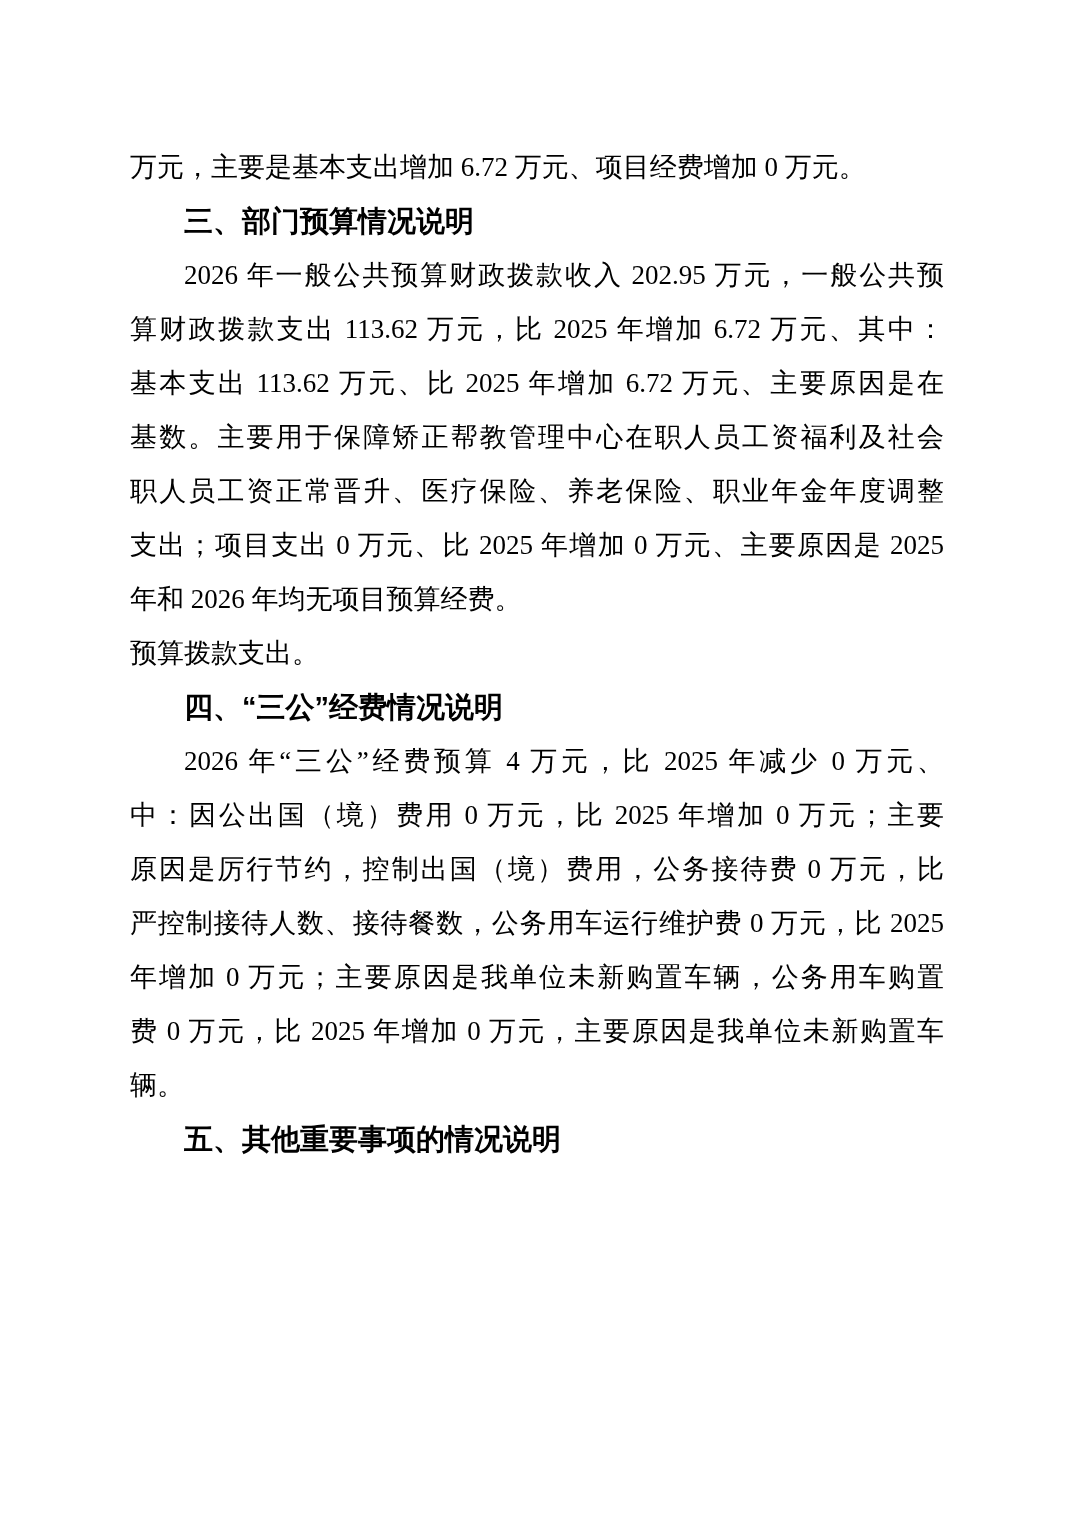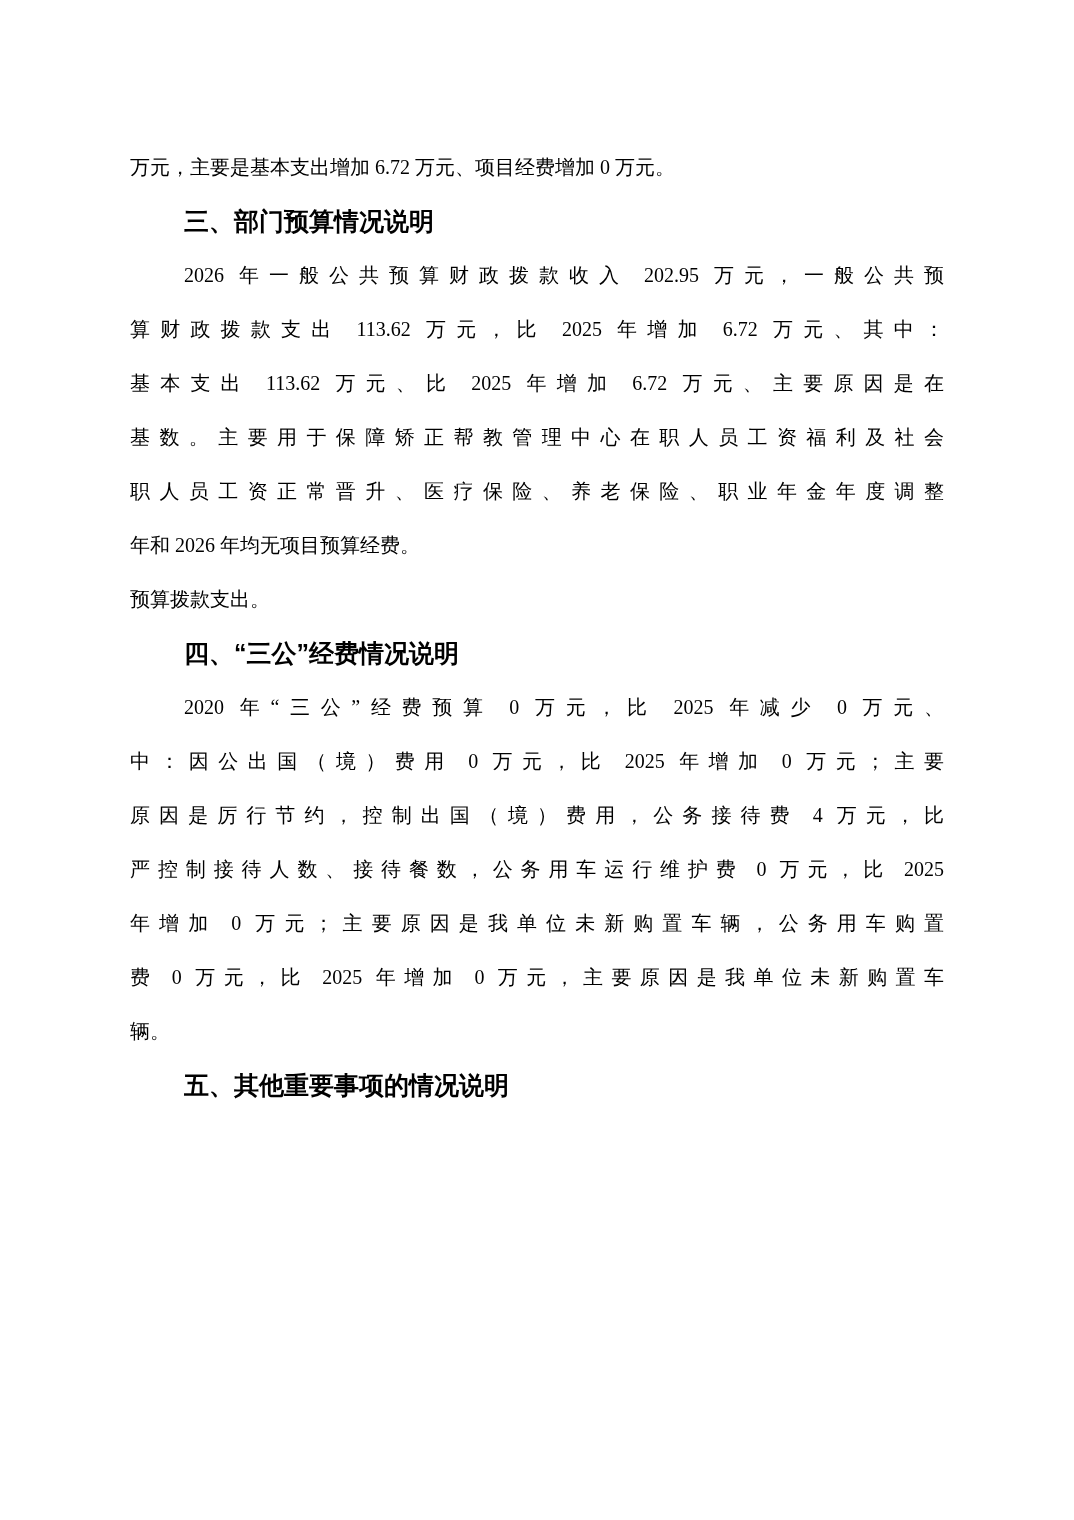--- a/index.html
+++ b/index.html
@@ -21,27 +21,27 @@
   .text-column {
     position: absolute;
     left: 130px;
     top: 140px;
     width: 814px;
     color: #000000;
   }
   .line {
     height: 54px;
     line-height: 54px;
-    font-size: 20px;
+    font-size: 27px;
     font-family: "Liberation Serif", "DejaVu Serif", serif;
     white-space: normal;
     overflow: visible;
   }
   .line.heading {
-    font-size: 25px;
+    font-size: 29px;
     font-weight: 700;
     font-family: "Liberation Sans", "DejaVu Sans", sans-serif;
   }
   .line.indent {
     text-indent: 54px;
   }
   .line.justify {
     text-align: justify;
     text-align-last: justify;
   }
@@ -51,25 +51,26 @@
 
 <div class="page">
   <div class="text-column" id="text-column" style="color: rgb(0, 0, 0);">
       <div class="line body">万元，主要是基本支出增加 6.72 万元、项目经费增加 0 万元。</div>
       <div class="line heading indent">三、部门预算情况说明</div>
       <div class="line body indent justify">2026 年一般公共预算财政拨款收入 202.95 万元，一般公共预</div>
       <div class="line body justify">算财政拨款支出 113.62 万元，比 2025 年增加 6.72 万元、其中：</div>
       <div class="line body justify">基本支出 113.62 万元、比 2025 年增加 6.72 万元、主要原因是在</div>
       <div class="line body justify">基数。主要用于保障矫正帮教管理中心在职人员工资福利及社会</div>
       <div class="line body justify">职人员工资正常晋升、医疗保险、养老保险、职业年金年度调整</div>
+      <div class="line body justify">支出；项目支出 0 万元、比 2025 年增加 0 万元、主要原因是 2025</div>
       <div class="line body">年和 2026 年均无项目预算经费。</div>
       <div class="line body">预算拨款支出。</div>
       <div class="line heading indent">四、“三公”经费情况说明</div>
-      <div class="line body indent justify">2020 年“三公”经费预算 0 万元，比 2025 年减少 0 万元、</div>
+      <div class="line body indent justify">2026 年“三公”经费预算 4 万元，比 2025 年减少 0 万元、</div>
       <div class="line body justify">中：因公出国（境）费用 0 万元，比 2025 年增加 0 万元；主要</div>
-      <div class="line body justify">原因是厉行节约，控制出国（境）费用，公务接待费 4 万元，比</div>
+      <div class="line body justify">原因是厉行节约，控制出国（境）费用，公务接待费 0 万元，比</div>
       <div class="line body justify">严控制接待人数、接待餐数，公务用车运行维护费 0 万元，比 2025</div>
       <div class="line body justify">年增加 0 万元；主要原因是我单位未新购置车辆，公务用车购置</div>
       <div class="line body justify">费 0 万元，比 2025 年增加 0 万元，主要原因是我单位未新购置车</div>
       <div class="line body">辆。</div>
       <div class="line heading indent">五、其他重要事项的情况说明</div>
     </div>
 </div>
 
 </body></html>

